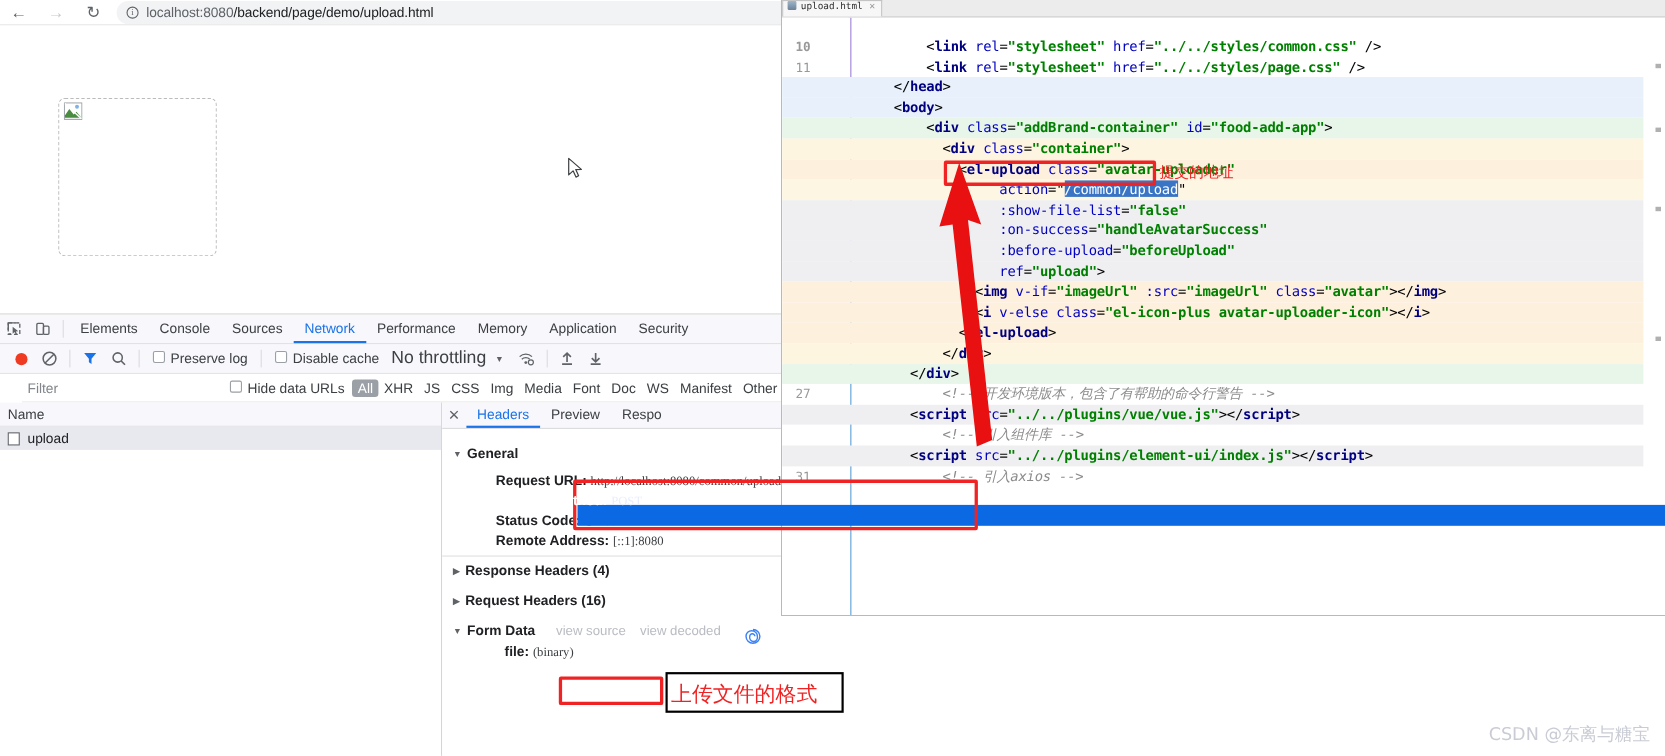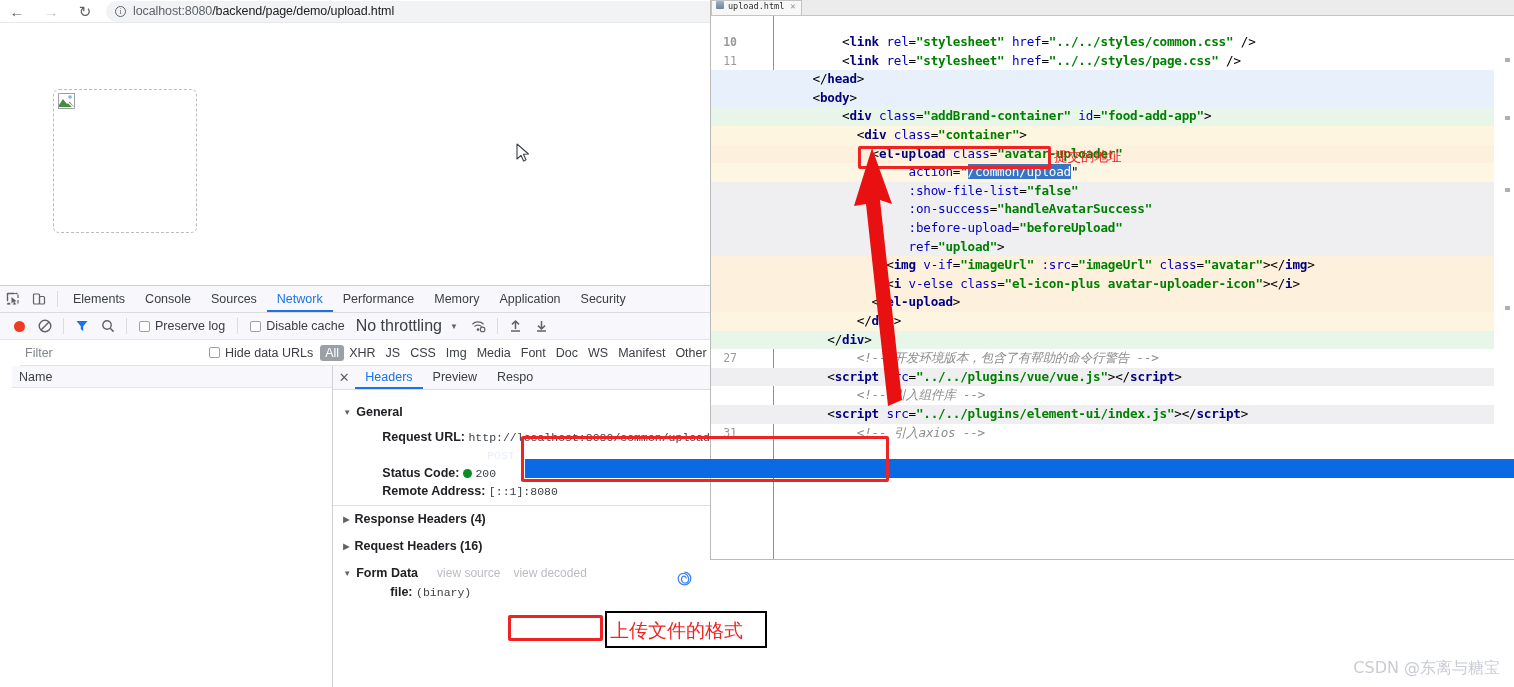--- a/index.html
+++ b/index.html
@@ -75,21 +75,21 @@
   .dt-tab.active { color: #1a73e8; border-bottom: 2px solid #1a73e8; font-weight: 400; }
 
   .dt-toolbar {
     height: 27px; display: flex; align-items: center; gap: 0px;
     background: #f8f7fb; border-bottom: 1px solid #e4e4e8; padding-left: 6px;
   }
   .rec-dot { width: 11px; height: 11px; border-radius: 50%; background: #ee3b22; }
   .clear-ico { width: 14px; height: 14px; }
   .funnel-ico { width: 14px; height: 14px; }
   .search-ico { width: 14px; height: 14px; }
-  .tb-item { display: flex; align-items: center; gap: 5px; padding: 0 7px; font-size: 12.5px; color: #3c4043; white-space: nowrap;}
+  .tb-item { display: flex; gap: 5px; padding: 0 7px; font-size: 12.5px; color: #3c4043; white-space: nowrap;}
   .cbox {
     width: 11px; height: 11px; border: 1px solid #9aa0a6; border-radius: 2px; background: #fff; flex: none;
   }
   .throttle { font-size: 16px; color: #3c4043; padding: 0 4px; }
   .caret { font-size: 8px; color: #5f6368; padding: 0 8px 0 4px;}
 
   .dt-filterbar {
     height: 26px; display: flex; align-items: center; background: #ffffff;
     border-bottom: 1px solid #e4e4e8;
     margin-left: 20px;
@@ -98,21 +98,21 @@
     width: 182px; height: 25px; border: none; outline: none; background: transparent;
     font-size: 12.5px; color: #202124; padding-left: 5px;
     font-family: "Liberation Sans", sans-serif;
   }
   .filter-input::placeholder { color: #80868b; }
   .vline { width: 1px; height: 17px; background: #dadce0; margin: 0 8px; }
   .ftype { font-size: 12.5px; color: #3c4043; padding: 1px 5px; border-radius: 3px; white-space: nowrap; }
   .ftype.sel { background: #9aa0a6; color: #ffffff; }
 
   .dt-body { position: absolute; left: 0; top: 80px; width: 710px; height: 322px; display: flex; }
-  .req-list { width: 505px; background: #ffffff; border-right: 1px solid #d0d0d5; margin-left: 12px; }
+  .req-list { width: 505px; background: #ffffff; border-right: 1px solid #d0d0d5; }
   .req-head {
     height: 22px; background: #f8f7fb; border-bottom: 1px solid #e4e4e8;
     font-size: 12.5px; color: #3c4043; display: flex; align-items: center; padding-left: 7px;
   }
   .req-row {
     height: 21px; background: #e8e9ef; display: flex; align-items: center;
     gap: 7px; padding-left: 7px; font-size: 12.5px; color: #202124;
   }
   .req-row .doc-ico { width: 11px; height: 12px; border: 1px solid #5f6368; background: #fff; flex: none; }
 
@@ -125,21 +125,21 @@
   .dtab.active { color: #1a73e8; border-bottom: 2px solid #1a73e8; }
   .close-x { width: 22px; text-align: center; font-size: 13px; color: #5f6368; }
 
   .sec-title {
     font-size: 12.5px; font-weight: bold; color: #202124; padding: 4px 0 3px 10px;
     display: flex; align-items: center; gap: 5px;
   }
   .tri { font-size: 8px; color: #5f6368; }
   .kv { font-size: 12.5px; padding: 2px 0 2px 25px; white-space: nowrap; }
   .kv b { font-weight: bold; color: #202124; padding-left: 24px; }
-  .kv span { color: #3c4043; font-family: Liberation Mono, monospace; font-size: 11.5px; }
+  .kv span { color: #3c4043; font-family: Liberation Serif, serif; font-size: 11.5px; }
   .green-dot { display:inline-block; width: 9px; height: 9px; border-radius: 50%; background: #0a8c24; vertical-align: -1px;}
   .hr-light { height: 1px; background: #e0e0e0; margin: 5px 0 2px 0; }
 
   
   #ide {
     position: absolute; left: 710px; top: 0; width: 804px; height: 560px;
     background: #ffffff; border: 1px solid #b9b9b9; border-top: none; border-right: none;
     overflow: hidden;
   }
   .ide-tabbar {
@@ -344,20 +344,24 @@
         <div class="ftype">Font</div>
         <div class="ftype">Doc</div>
         <div class="ftype">WS</div>
         <div class="ftype">Manifest</div>
         <div class="ftype">Other</div>
       </div>
 
       <div class="dt-body">
         <div class="req-list">
           <div class="req-head">Name</div>
+          <div class="req-row">
+            <span class="doc-ico"></span>
+            <span>upload</span>
+          </div>
         </div>
 
         <div class="detail-pane">
           <div class="detail-tabs">
             <div class="close-x">✕</div>
             <div class="dtab active">Headers</div>
             <div class="dtab">Preview</div>
             <div class="dtab">Respo</div>
           </div>
 

